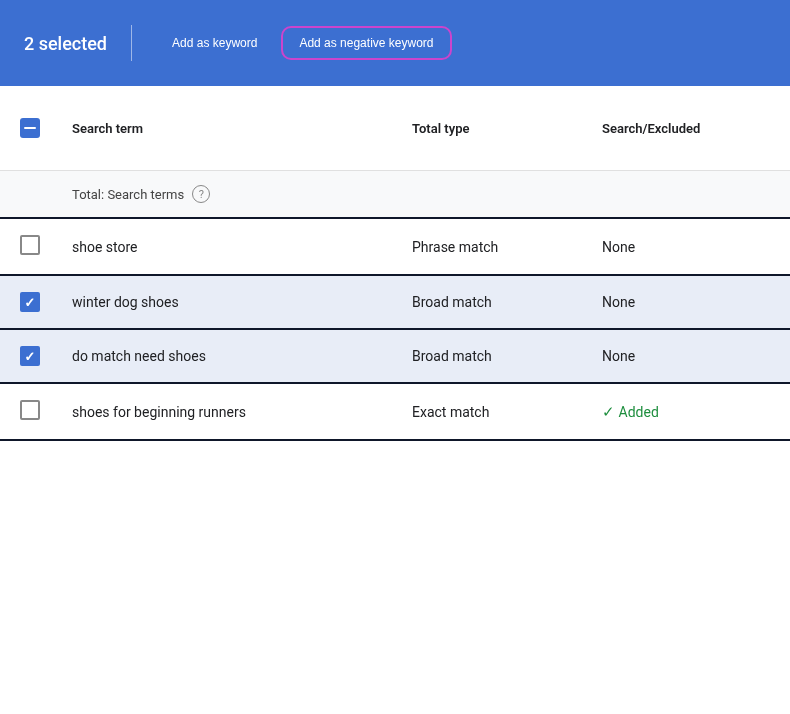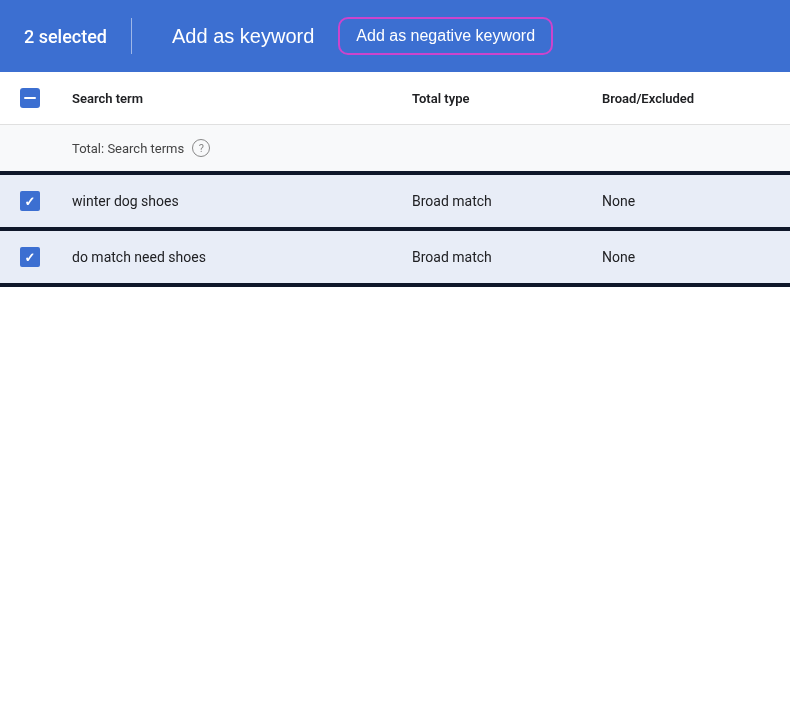--- a/index.html
+++ b/index.html
@@ -4,48 +4,48 @@
   <style>
     * { box-sizing: border-box; margin: 0; padding: 0; }
     body { font-family: 'Roboto', Arial, sans-serif; font-size: 14px; background: #fff; width: 790px; }
 
     
     .header-bar {
       background: #3c6fd1;
       display: flex;
       align-items: center;
       padding: 0 24px;
-      height: 72px;
+      height: 86px;
       gap: 0;
     }
     .selected-count {
       color: #fff;
       font-size: 18px;
       font-weight: 500;
       padding-right: 24px;
     }
     .divider-vertical {
       width: 1px;
       height: 36px;
       background: rgba(255,255,255,0.5);
       margin-right: 24px;
     }
     .btn-add-keyword {
       color: #fff;
-      font-size: 20px;
+      font-size: 12px;
       font-weight: 500;
       background: none;
       border: none;
       cursor: pointer;
       padding: 8px 16px;
       border-radius: 4px;
     }
     .btn-add-negative {
       color: #fff;
-      font-size: 16px;
+      font-size: 12px;
       font-weight: 500;
       background: none;
       border: 2.5px solid #cc44cc;
       cursor: pointer;
       padding: 8px 16px;
       border-radius: 10px;
       margin-left: 8px;
     }
 
     
@@ -53,21 +53,21 @@
       width: 100%;
     }
     table {
       width: 100%;
       border-collapse: collapse;
     }
     thead tr {
       border-bottom: 1px solid #e0e0e0;
     }
     thead th {
-      padding: 16px 12px;
+      padding: 32px 12px;
       text-align: left;
       font-weight: 600;
       font-size: 13px;
       color: #202124;
       background: #fff;
     }
     thead th:first-child {
       width: 60px;
       text-align: center;
     }
@@ -128,21 +128,21 @@
       display: inline-flex;
       align-items: center;
       justify-content: center;
       font-size: 11px;
       color: #888;
       cursor: pointer;
     }
 
     
     tbody tr {
-      border-bottom: 4px solid #0f172a;
+      border-bottom: 2px solid #0f172a;
     }
     tbody tr.selected-row {
       background: #e8edf7;
     }
 
     td {
       padding: 16px 12px;
       font-size: 14px;
       color: #202124;
       vertical-align: middle;
@@ -205,47 +205,64 @@
       <tr>
         <th>
           <div class="th-checkbox-cell">
             <div class="minus-checkbox">
               <div class="minus-icon"></div>
             </div>
           </div>
         </th>
         <th>Search term</th>
         <th>Total type</th>
-        <th>Broad/Excluded</th>
+        <th>Search/Excluded</th>
       </tr>
     </thead>
     <tbody id="table-body">
 
       <tr class="total-row">
         <td></td>
         <td>
           <div class="total-label">
             <span>Total: Search terms</span>
             <span class="help-icon">?</span>
           </div>
         </td>
         <td></td>
         <td></td>
       </tr>
+    <tr>
+          <td><span class="checkbox-empty"></span></td>
+          <td>shoe store</td>
+          <td>Phrase match</td>
+          <td>None</td>
+        </tr>
         <tr class="selected-row">
           <td><div class="checkbox-checked">
               <span class="checkmark">✓</span>
             </div></td>
           <td>winter dog shoes</td>
           <td>Broad match</td>
           <td>None</td>
         </tr>
         <tr class="selected-row">
           <td><div class="checkbox-checked">
               <span class="checkmark">✓</span>
             </div></td>
           <td>do match need shoes</td>
           <td>Broad match</td>
           <td>None</td>
         </tr>
+        <tr>
+          <td><span class="checkbox-empty"></span></td>
+          <td>shoes for beginning runners</td>
+          <td>Exact match</td>
+          <td>
+            <div class="added-cell">
+              <span class="check-green">✓</span>
+              <span>Added</span>
+            </div>
+          </td>
+        </tr>
       </tbody>
   </table>
 </div>
 
 </body></html>

